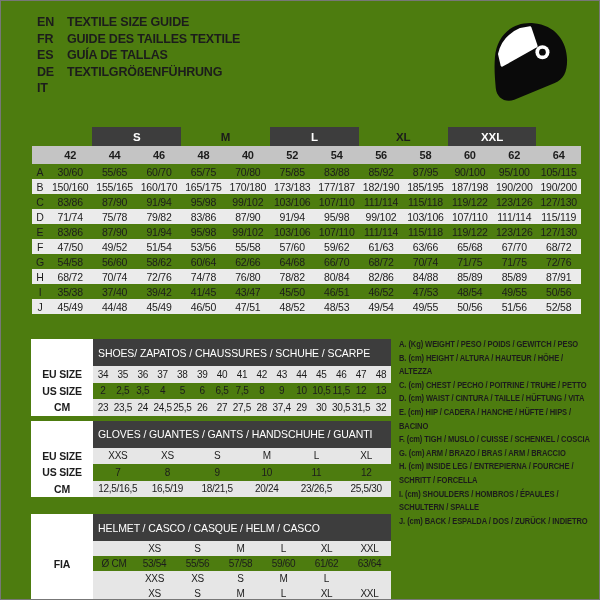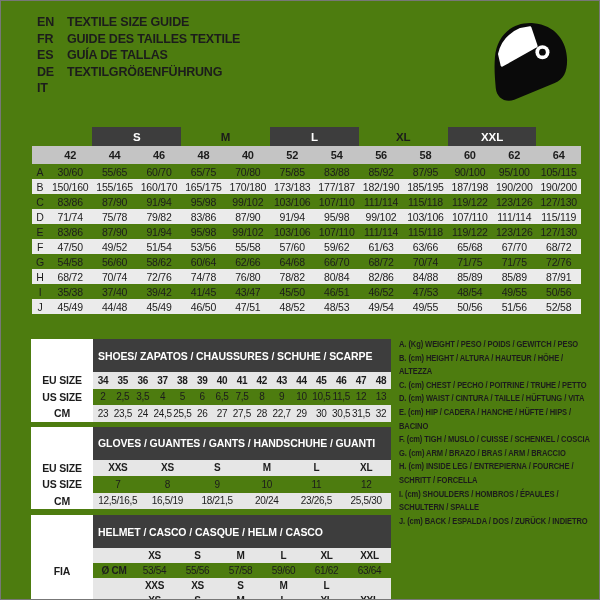--- a/index.html
+++ b/index.html
@@ -21,23 +21,23 @@
   .main-table td.grp.dark{background:#3d3d3d;color:#ffffff;}
   .main-table td.band{background:#c4c4c4;height:18px;font-weight:bold;font-size:11px;}
   .main-table tr.stripe td{background:#ebebeb;}
   .main-table td.letter{font-size:10.5px;}
   
   .bottom-left{position:absolute;left:30px;top:338px;width:360px;}
   .sub-table{border-collapse:collapse;table-layout:fixed;width:360px;text-align:center;margin:0 0 5px 0;}
   .sub-table td{padding:0;white-space:nowrap;font-size:10px;height:16.5px;letter-spacing:-0.3px;}
   .sub-table.helmet td{height:15px;}
   .sub-table td.outer{text-align:center;font-weight:bold;font-size:10.5px;letter-spacing:-0.2px;background:#fff;}
-  .sub-table td.title{background:#3d3d3d;color:#fff;font-weight:bold;text-align:left;padding-left:5px;font-size:10.5px;height:33px;letter-spacing:-0.1px;}
+  .sub-table td.title{background:#3d3d3d;color:#fff;font-weight:normal;text-align:left;padding-left:5px;font-size:10.5px;height:27px;letter-spacing:-0.1px;}
   .sub-table td.gray{background:#e6e6e6;}
-  .sub-table td.strong{font-weight:bold;}
+  .sub-table td.strong{font-weight:normal;}
   .sub-table td.unit{text-align:center;padding-left:2px;}
   
   .legend{position:absolute;left:398px;top:337px;width:240px;transform:scaleX(0.82);transform-origin:0 0;
           font-weight:bold;font-size:9.2px;line-height:13.6px;letter-spacing:-0.1px;}
   .legend-item{white-space:normal;}
 </style>
 </head>
 <body>
 
 <div class="page">
@@ -317,30 +317,30 @@
             <td class="outer">CM</td>
             <td class="cell gray">23</td>
             <td class="cell gray">23,5</td>
             <td class="cell gray">24</td>
             <td class="cell gray">24,5</td>
             <td class="cell gray">25,5</td>
             <td class="cell gray">26</td>
             <td class="cell gray">27</td>
             <td class="cell gray">27,5</td>
             <td class="cell gray">28</td>
-            <td class="cell gray">22,7</td>
+            <td class="cell gray">37,4</td>
             <td class="cell gray">29</td>
             <td class="cell gray">30</td>
             <td class="cell gray">30,5</td>
             <td class="cell gray">31,5</td>
             <td class="cell gray">32</td>
           </tr>
         </tbody>
     </table>
-    <table class="sub-table" style="margin-bottom:6px">
+    <table class="sub-table" style="margin-bottom:17px">
       <colgroup id="gloves-cols">
           <col style="width: 62px;">
         </colgroup>
         <tbody id="gloves-tbody">
           <tr>
             <td class="outer"></td>
             <td class="title" colspan="6">GLOVES / GUANTES / GANTS / HANDSCHUHE / GUANTI</td>
           </tr>
           <tr>
             <td class="outer">EU SIZE</td>

